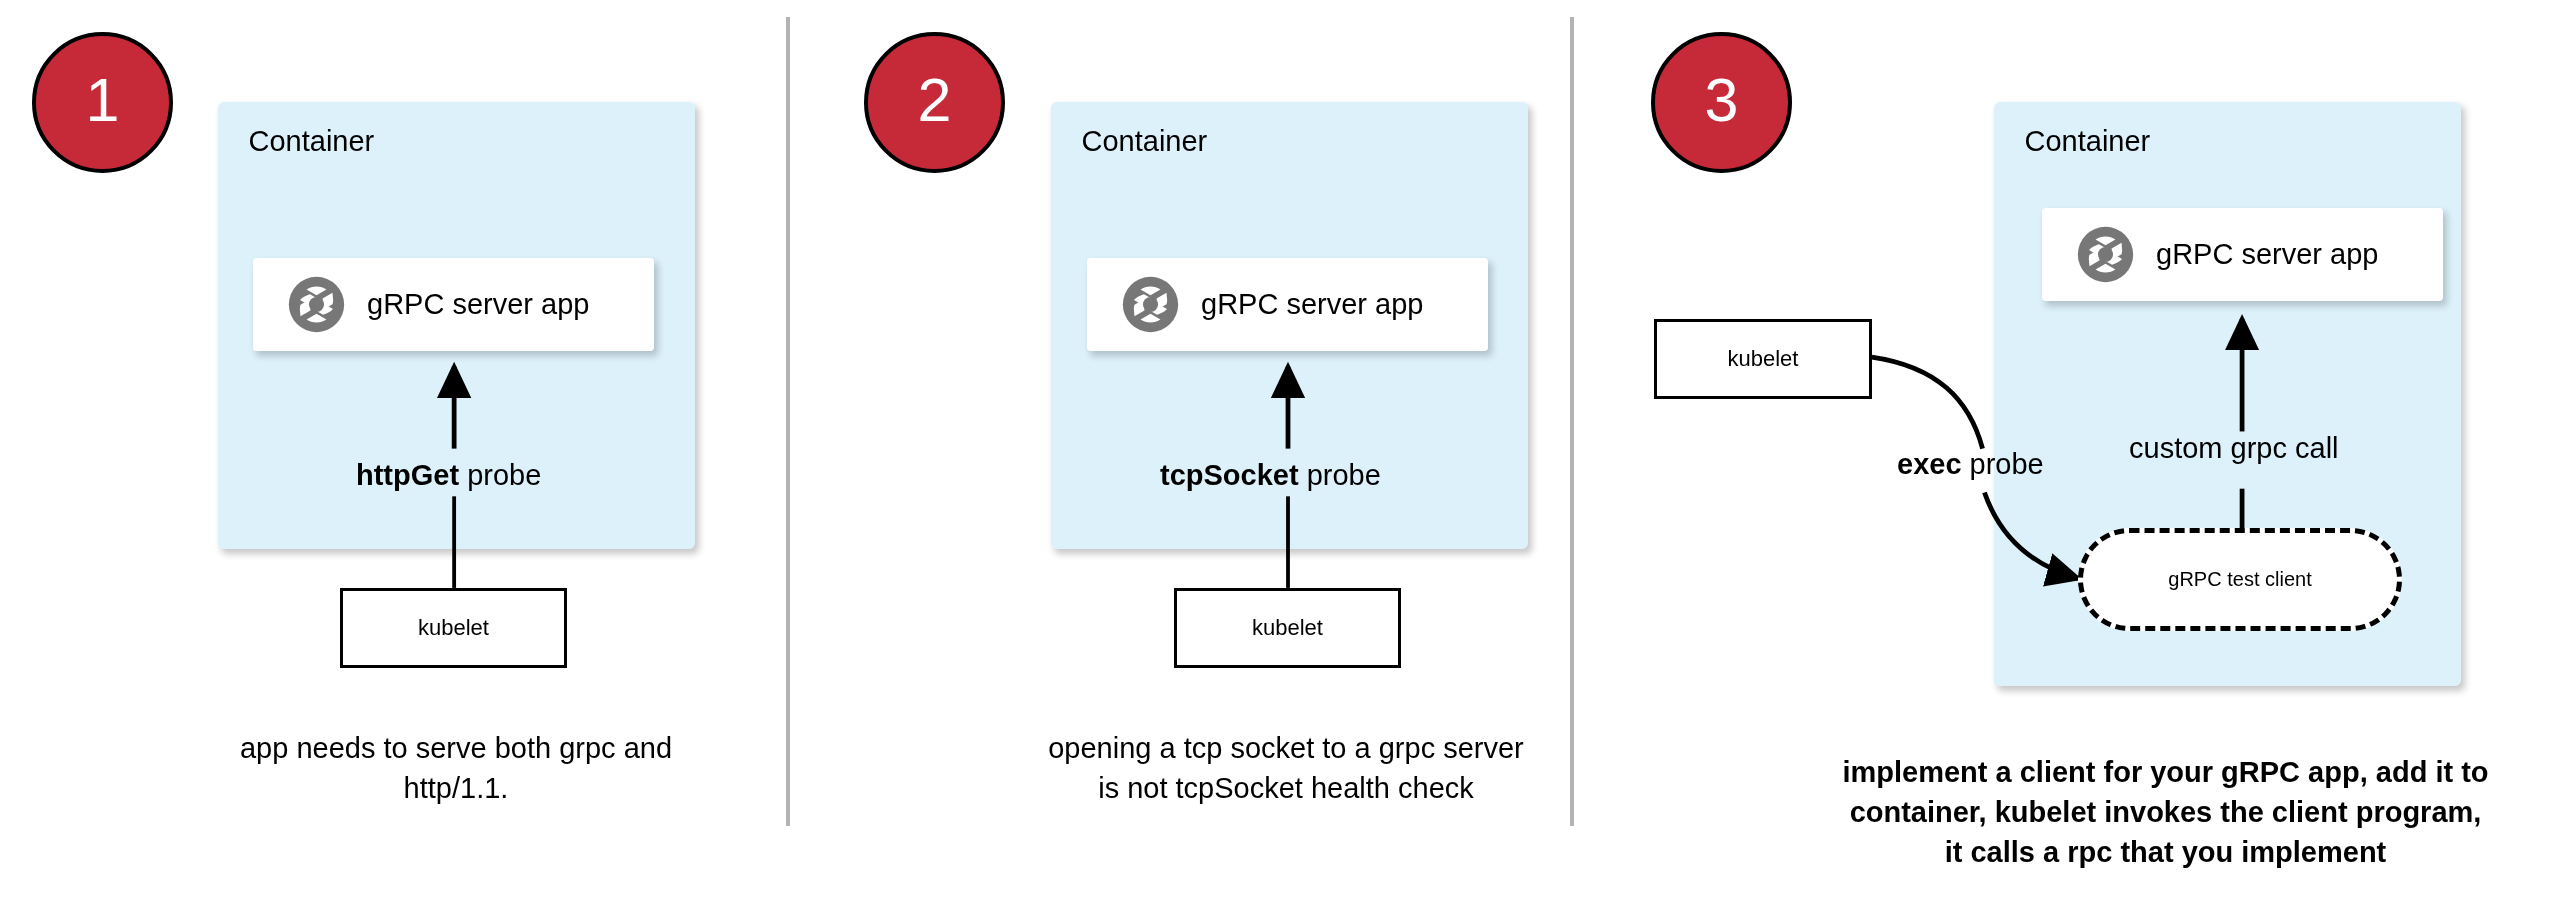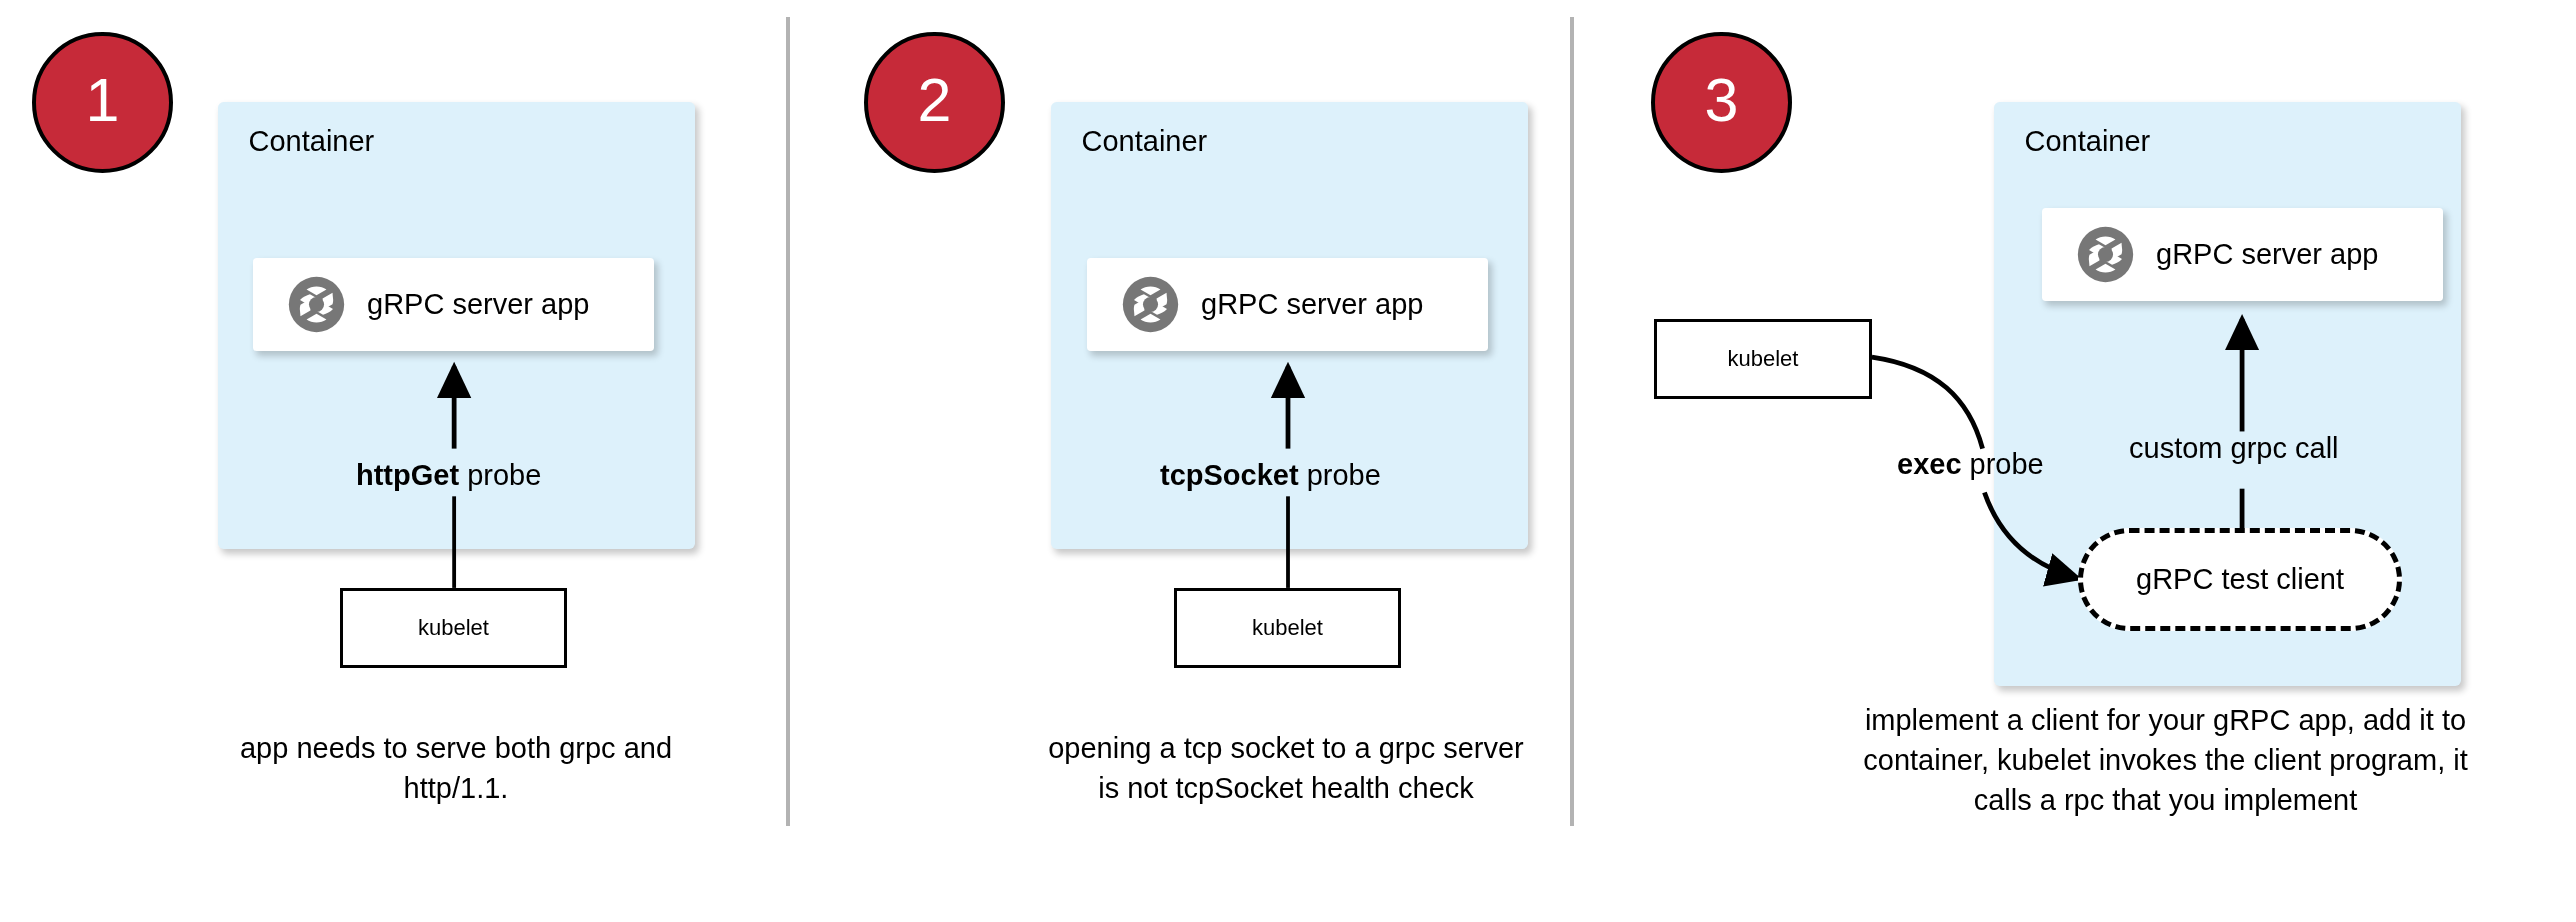--- a/index.html
+++ b/index.html
@@ -106,21 +106,21 @@
   
   .test-client-pill {
     position: absolute;
     background: #ffffff;
     border: 5.7px dashed #000000;
     border-radius: 86px;
     box-sizing: border-box;
     display: flex;
     align-items: center;
     justify-content: center;
-    font-size: 29px;
+    font-size: 20px;
     color: #000000;
   }
 
   
   .edge-label {
     position: absolute;
     font-size: 29px;
     white-space: nowrap;
     color: #000000;
     background: transparent;
@@ -298,16 +298,16 @@
   <div class="edge-label" style="left:1897px; top:448px;">
     <b>exec</b><span> probe</span>
   </div>
 
   <div class="edge-label" style="left:2129px; top:432px;">custom grpc call</div>
 
   <div class="test-client-pill" style="left:2078px; top:528px; width:324px; height:103px;">
     <span>gRPC test client</span>
   </div>
 
-  <div class="caption" style="left:1841px; top:700px; width:649px;">implement a client for your gRPC app, add it to container, kubelet invokes the client program, it calls a rpc that you implement</div>
+  <div class="caption" style="left:1841px; top:752px; width:649px;font-weight:bold;">implement a client for your gRPC app, add it to container, kubelet invokes the client program, it calls a rpc that you implement</div>
 
 </div>
 
 
 </body></html>

